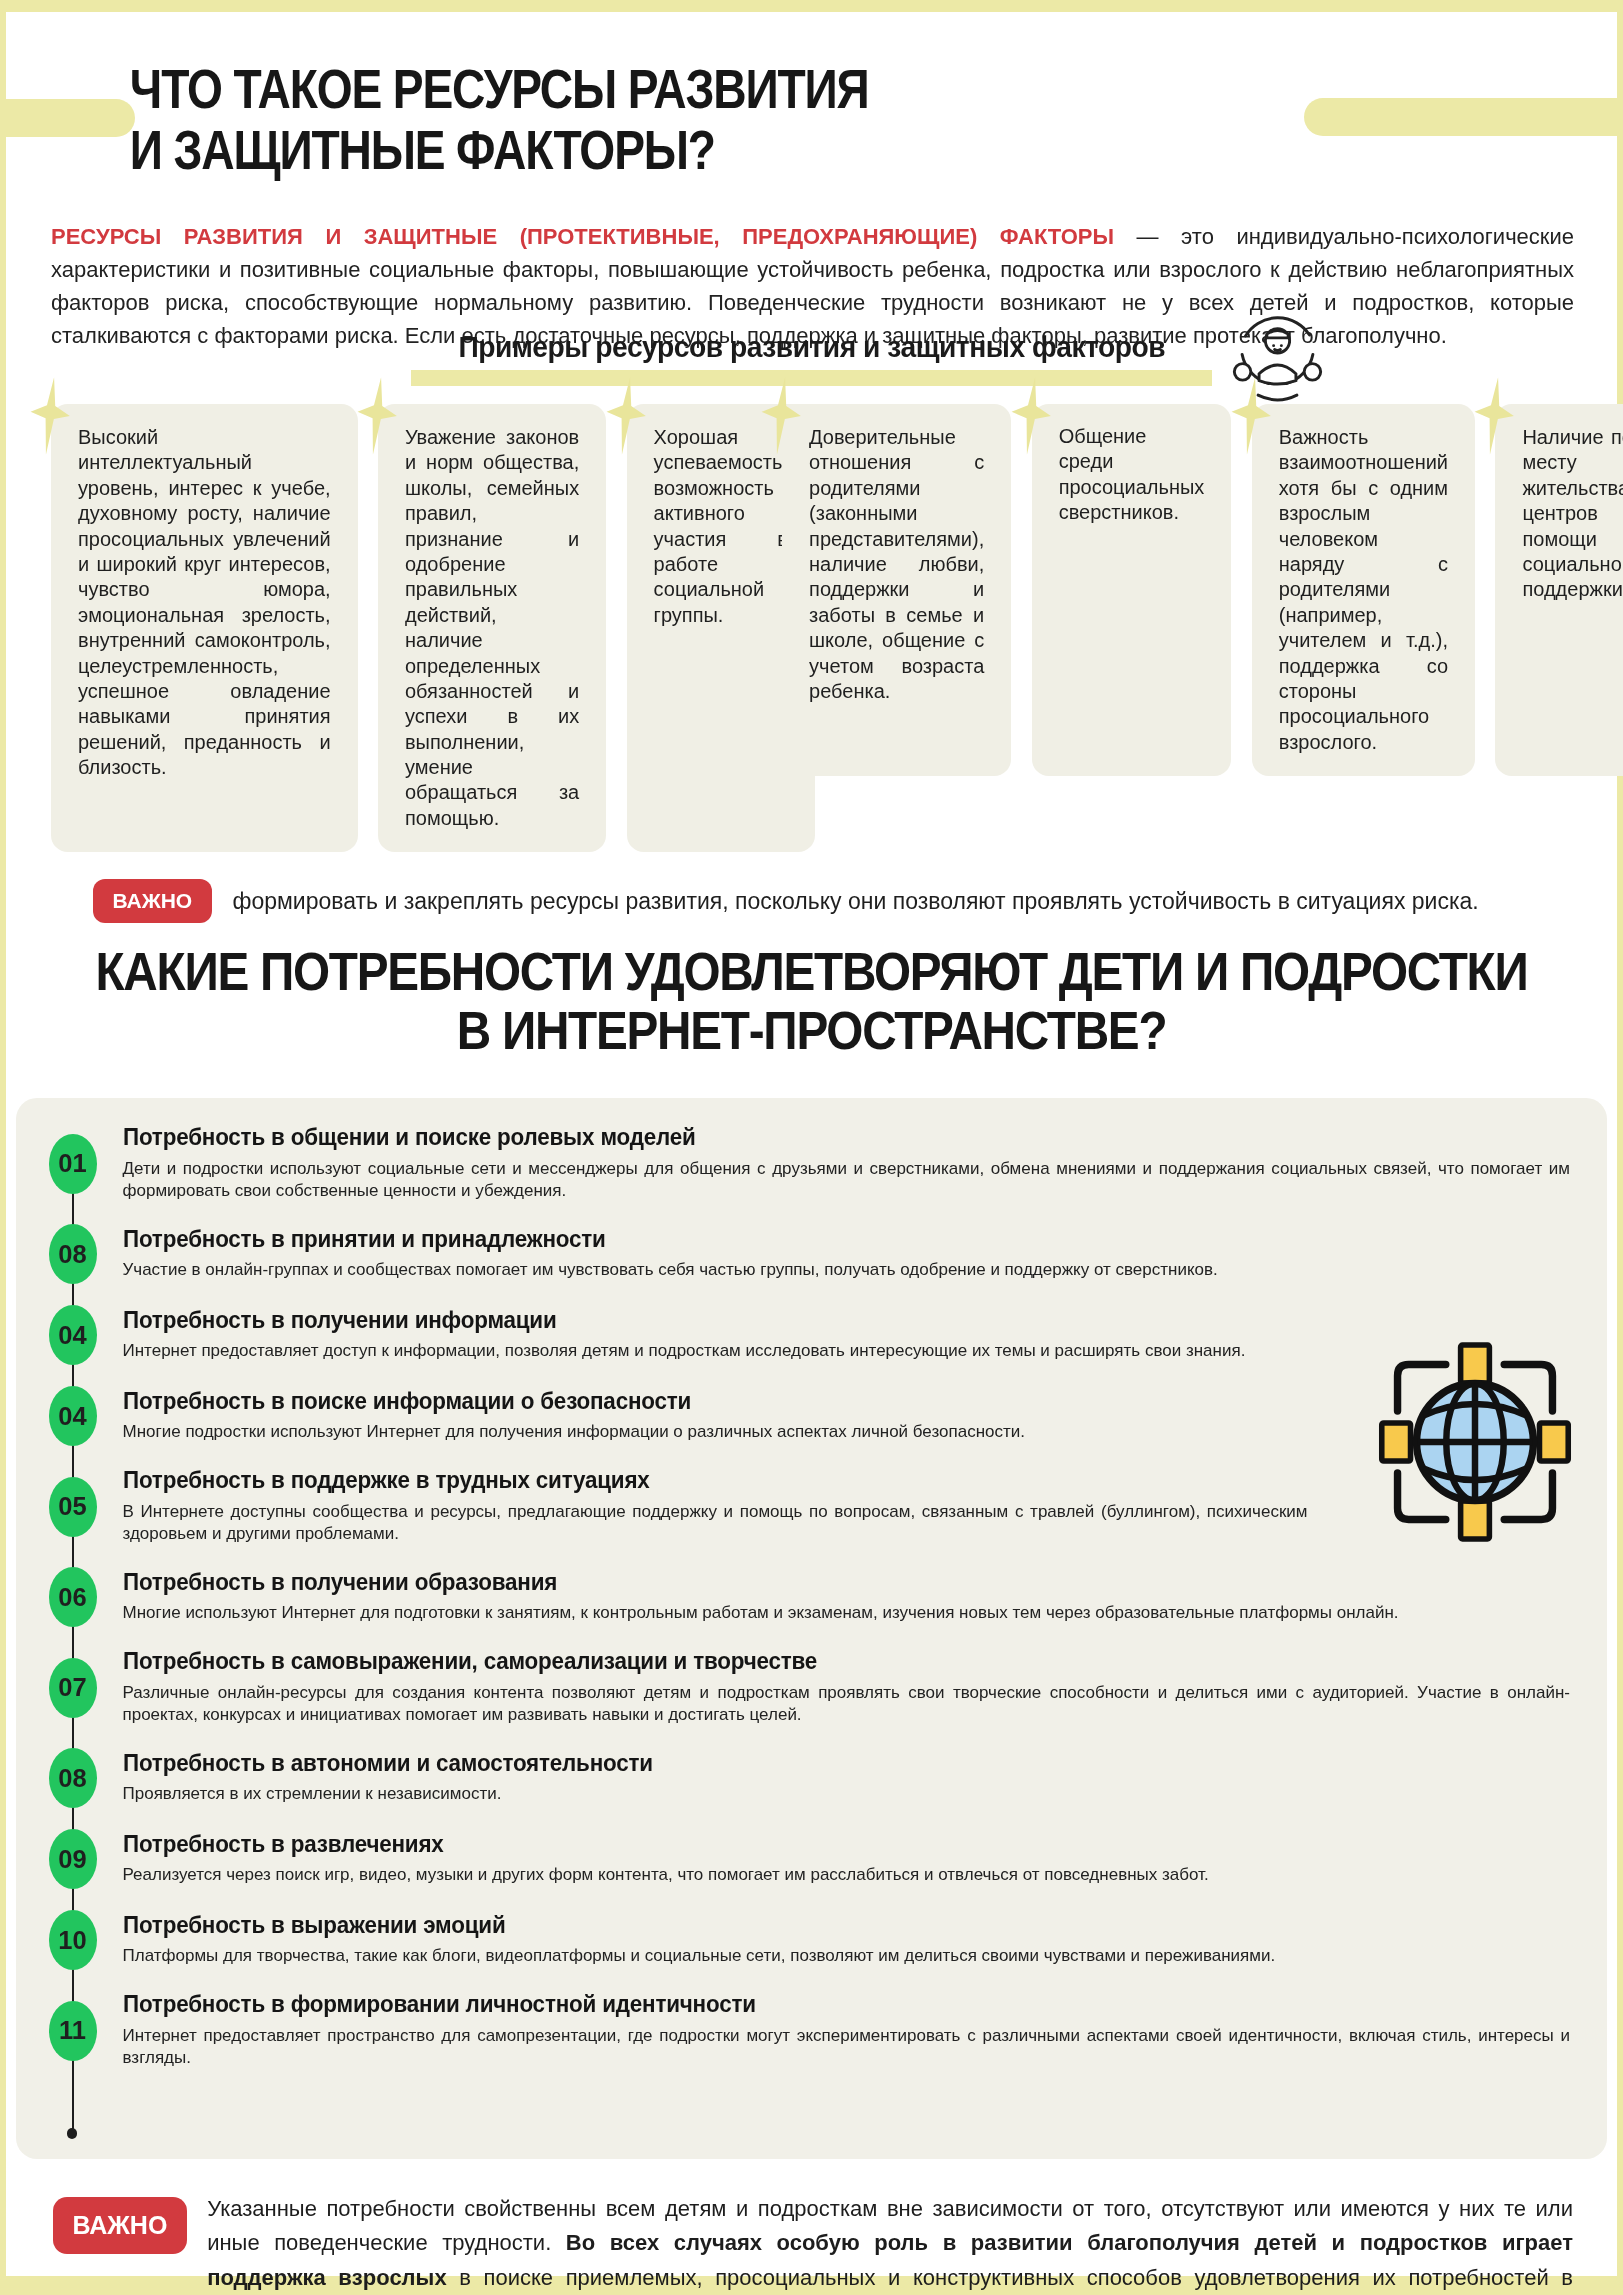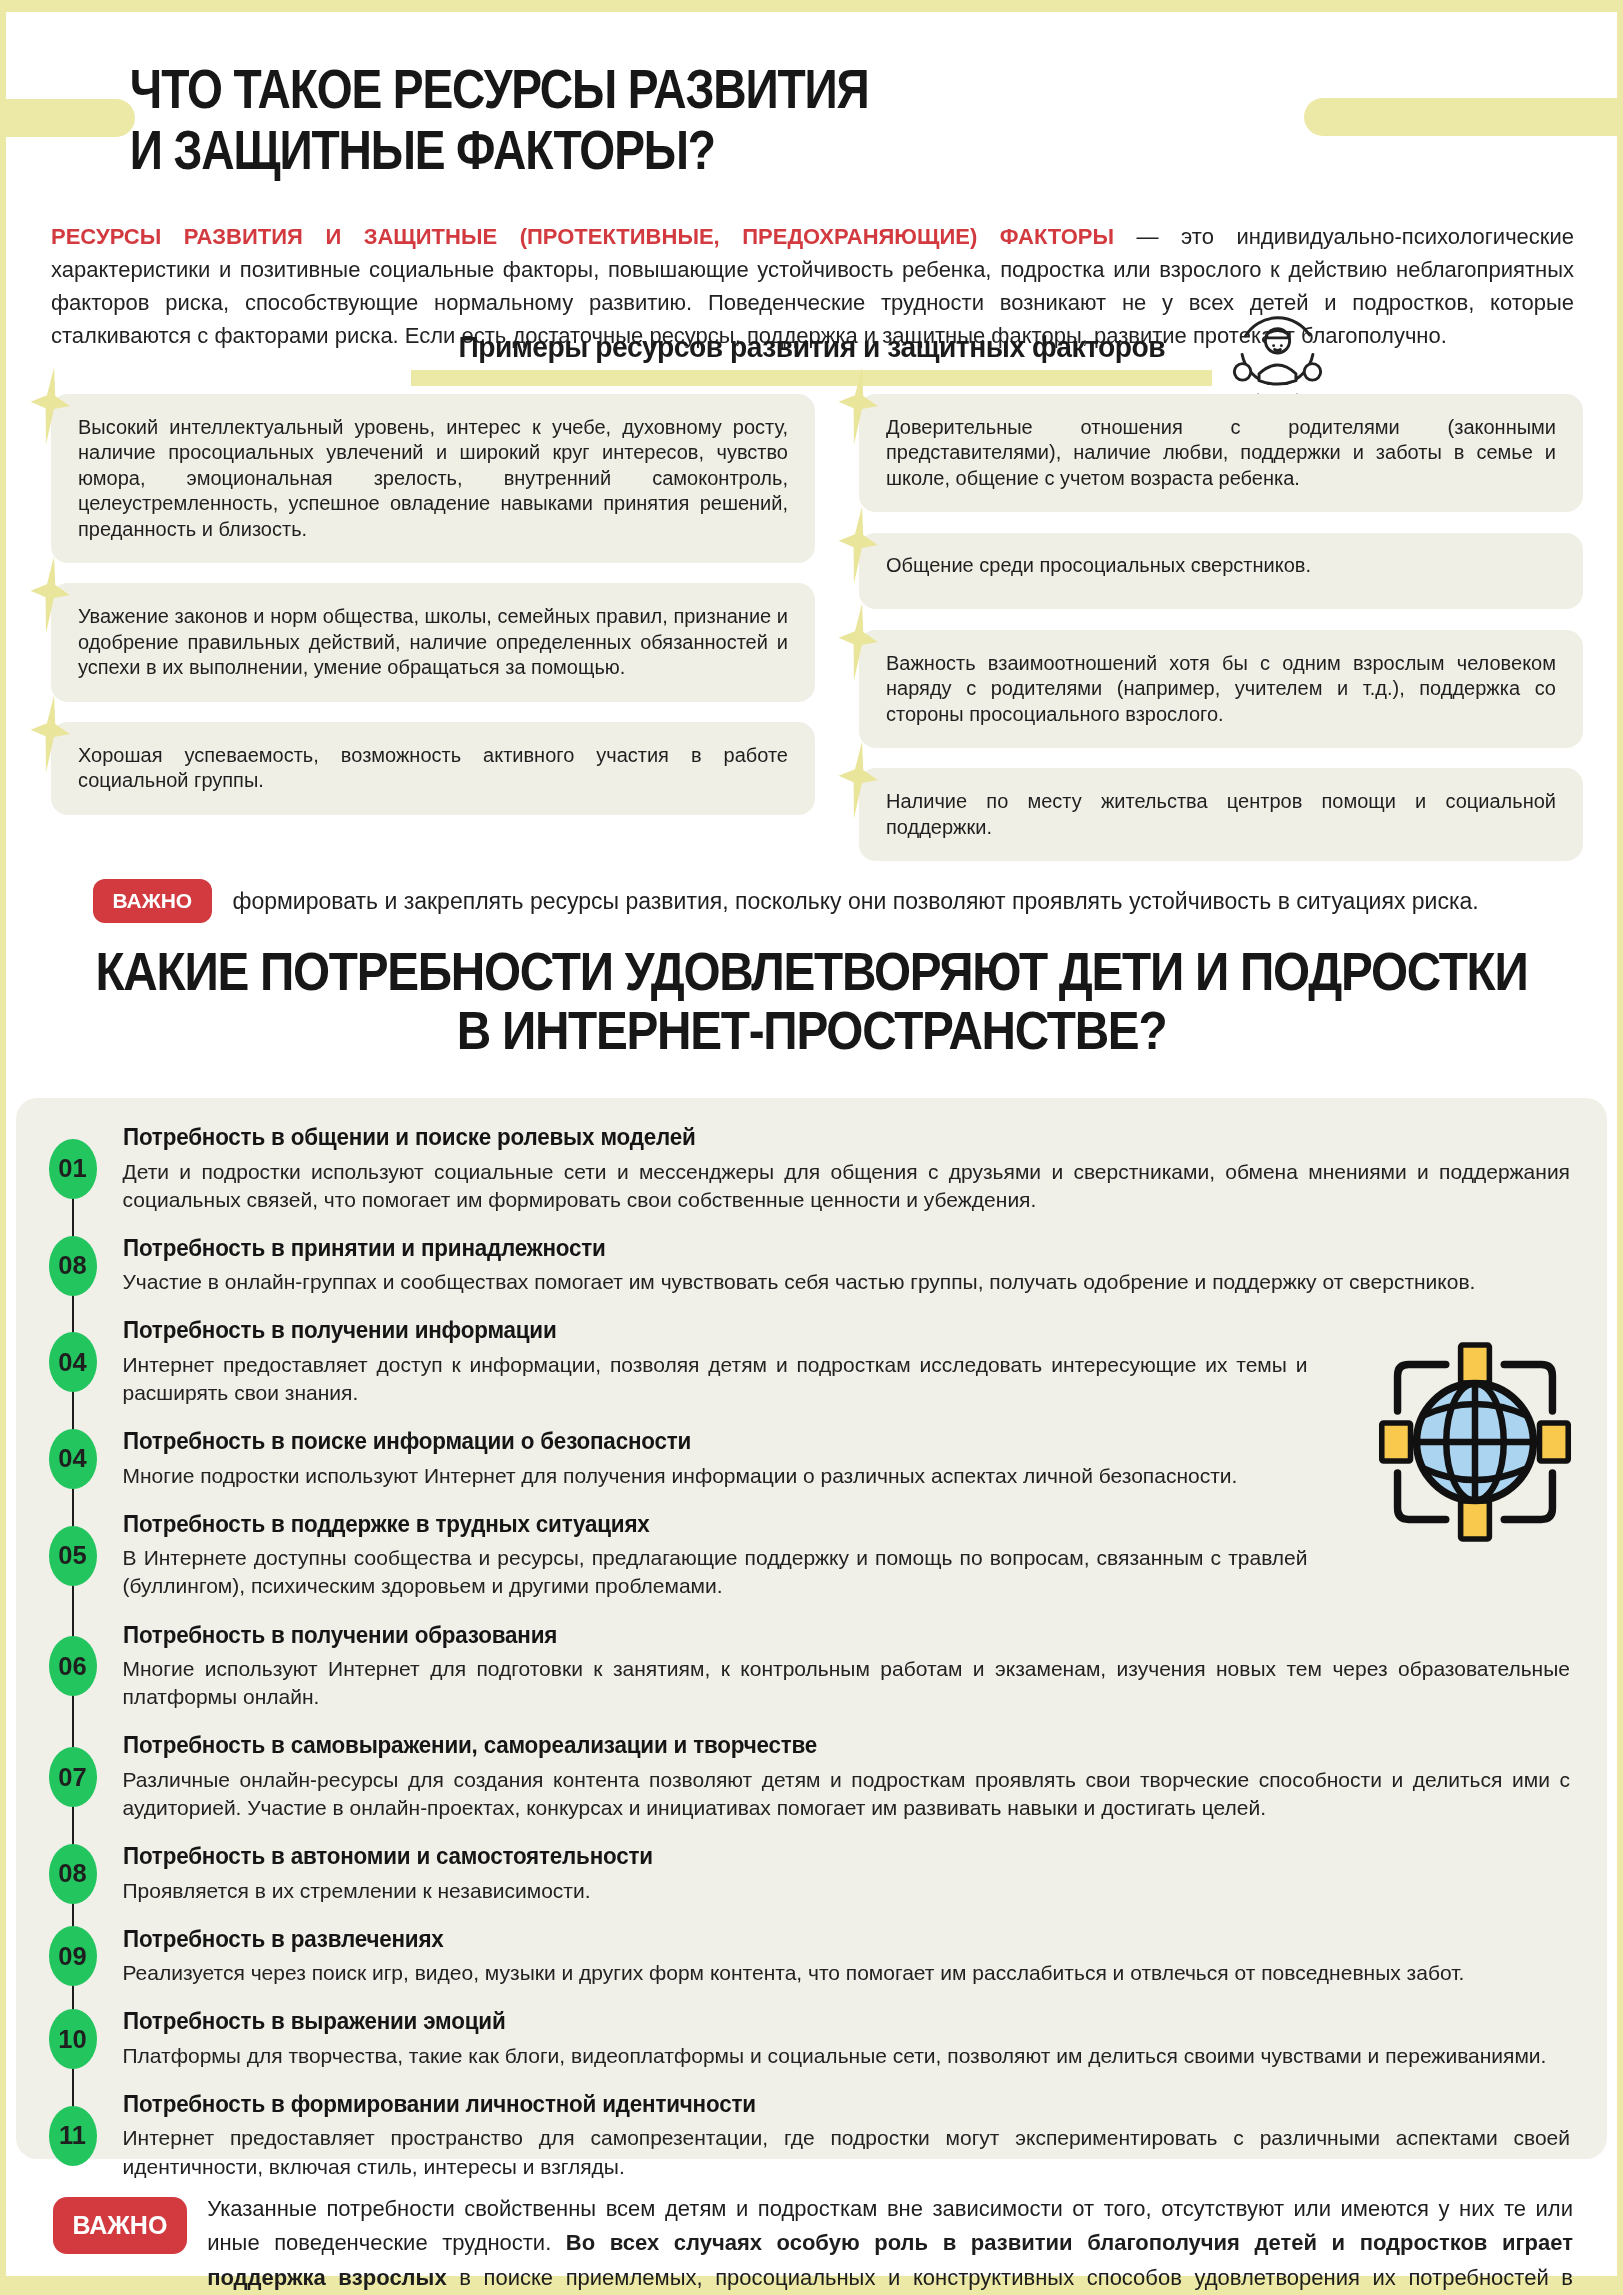--- a/index.html
+++ b/index.html
@@ -27,21 +27,21 @@
 
   
   .ex-header{position:absolute;top:330px;left:0;width:100%;text-align:center;}
   .ex-header .txt{display:inline-block;font-size:30px;font-weight:700;letter-spacing:-0.5px;
     transform:scaleX(0.94);color:#1b1b1b;}
   .ex-underline{width:801px;height:16.7px;background:#ece9a6;margin:5.6px auto 0 auto;}
 
   .person-icon{position:absolute;top:300px;left:1229px;width:97px;height:102px;}
 
   
-  .col{position:absolute;top:394px;display:flex;flex-direction:column;gap:20.4px;justify-content:center;}
+  .col{position:absolute;top:404px;display:flex;flex-direction:row;gap:20.4px;justify-content:center;}
   .col.colL{left:51px;width:764px;}
   .col.colR{left:859px;width:724px;}
   .fbox{position:relative;background:#f0efe5;border-radius:16.7px;
     padding:21px 27px;font-size:20px;line-height:1.27;text-align:justify;color:#1f1f1f;}
   .fbox.pad-tall{padding-top:20px;padding-bottom:31.5px;}
   .star{position:absolute;width:52px;height:78px;left:-27px;top:-27px;transform:rotate(6deg);}
 
   
   .imp-top{position:absolute;top:879px;left:93px;right:51px;display:flex;align-items:center;gap:21px;}
   .badge{background:#d23a3f;color:#ffffff;font-weight:700;border-radius:12px;
@@ -60,21 +60,21 @@
   .needs-list{position:absolute;left:18.5px;top:26px;right:37px;display:flex;flex-direction:column;gap:21px;}
   .timeline{position:absolute;left:56px;top:56px;bottom:28px;width:1.9px;background:#1d1d1d;}
   .timeline-dot{position:absolute;left:51px;bottom:20.4px;width:10.2px;height:10.2px;border-radius:50%;background:#1d1d1d;}
   .need{display:flex;flex-direction:row;align-items:center;position:relative;z-index:2;}
   .num-col{flex:0 0 88px;display:flex;}
   .num-circle{width:48px;height:60px;margin-left:14px;border-radius:50%;background:#22c55e;
     display:flex;align-items:center;justify-content:center;font-size:25.5px;font-weight:700;color:#1f1f1f;}
   .need-text{flex:1 1 auto;}
   .need-title{font-size:23.6px;font-weight:700;letter-spacing:-0.2px;margin-bottom:6.5px;
     transform:scaleX(0.95);transform-origin:0 50%;white-space:nowrap;color:#151515;}
-  .need-body{font-size:21px;line-height:1.34;text-align:justify;color:#222;}
+  .need-body{font-size:17px;line-height:1.34;text-align:justify;color:#222;}
   .need.narrow .need-body{max-width:1185px;}
 
   .globe-icon{position:absolute;top:1333px;left:1366px;width:218px;height:218px;z-index:3;}
 
   
   .imp-bottom{position:absolute;top:2170px;left:53px;right:50px;display:flex;gap:20.4px;align-items:flex-start;}
   .imp-bottom .badge{font-size:25px;padding:14px 19.4px;border-radius:14px;margin-top:27px;}
   .imp-bottom .imp-par{font-size:22px;line-height:1.56;text-align:justify;color:#1d1d1d;}
   .imp-bottom .b{font-weight:700;}
 </style>

